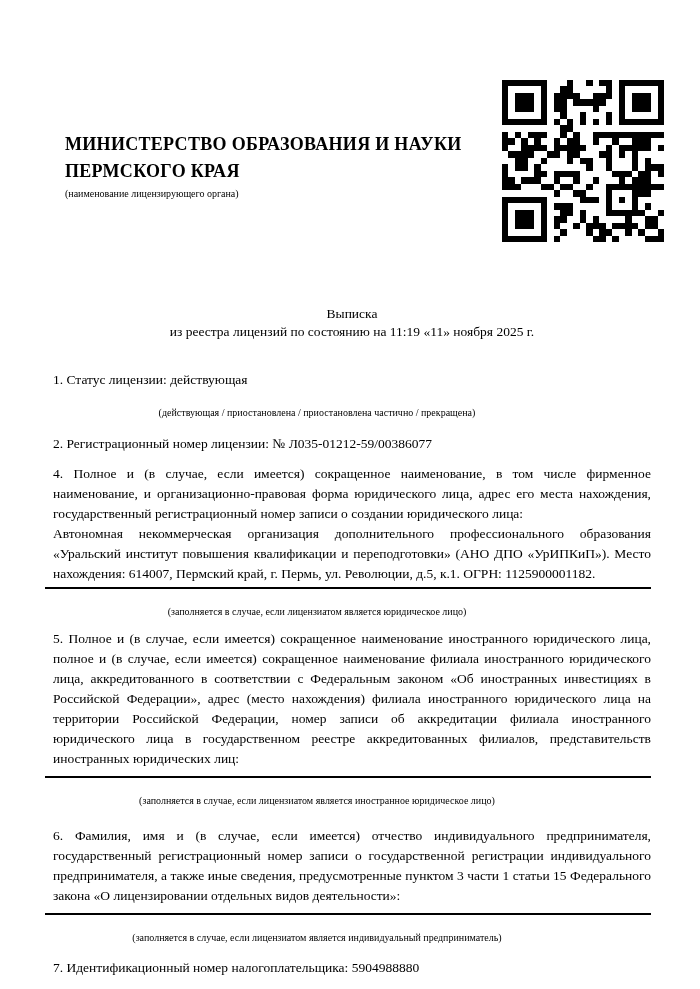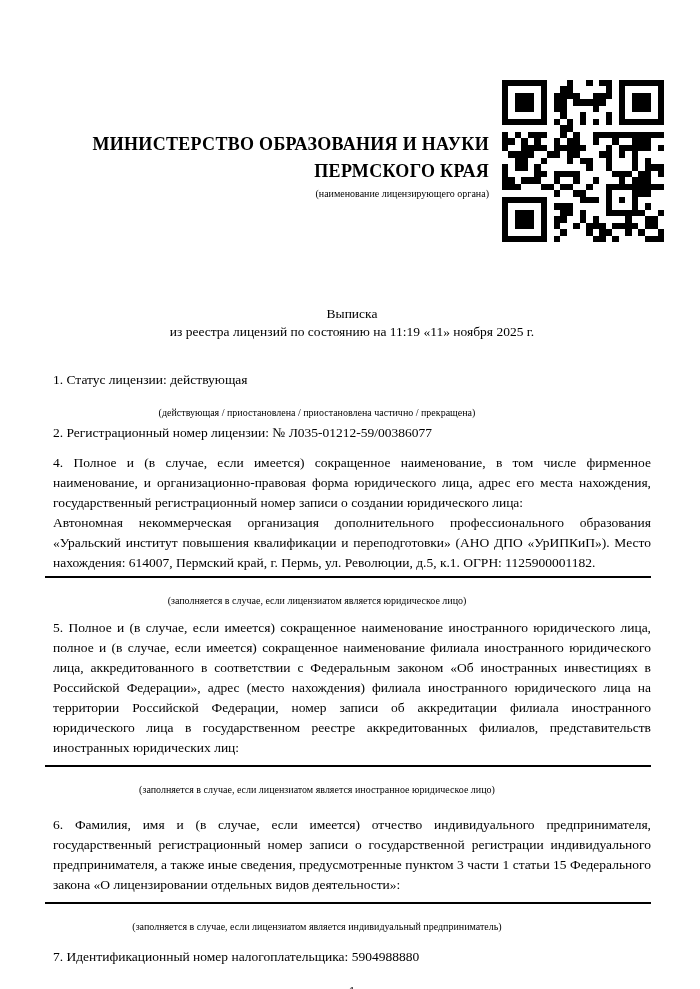--- a/index.html
+++ b/index.html
@@ -15,21 +15,21 @@
     font-family: "Liberation Serif", "DejaVu Serif", serif;
     color: #000000;
     overflow: hidden;
   }
   
   .ministry {
     position: absolute;
     left: 65px;
     top: 131px;
     width: 424px;
-    text-align: right;
+    text-align: left;
   }
   .ministry-name {
     font-weight: bold;
     font-size: 18px;
     line-height: 27px;
     letter-spacing: 0.3px;
   }
   .ministry-caption {
     font-size: 10px;
     line-height: 12px;
@@ -53,21 +53,21 @@
     line-height: 20px;
   }
   .doc-title { text-align: center; }
   .doc-title .t1 { line-height: 17.5px; }
   .doc-title .t2 { line-height: 17.5px; }
 
   p { margin: 0; }
   .item  { text-align: left; }
   .just  { text-align: justify; }
   .m-item1 { margin-top: 30px; }
-  .m-item2 { margin-top: 3px; }
+  .m-item2 { margin-top: 14px; }
   .m-item3 { margin-top: 12px; }
   .m-item4 { margin-top: 10px; }
   .m-item5 { margin-top: 10px; }
   .m-item6 { margin-top: 18px; }
   .m-item7 { margin-top: 13px; }
 
   .small-caption {
     font-size: 10px;
     line-height: 14px;
     text-align: center;

